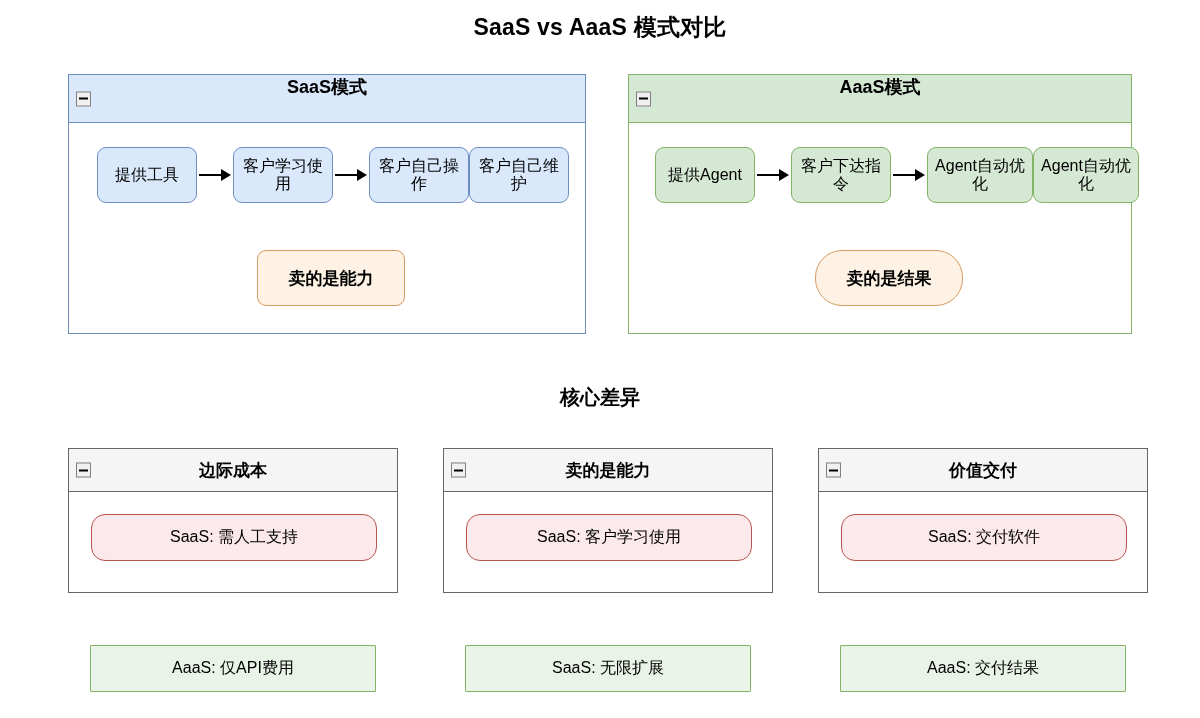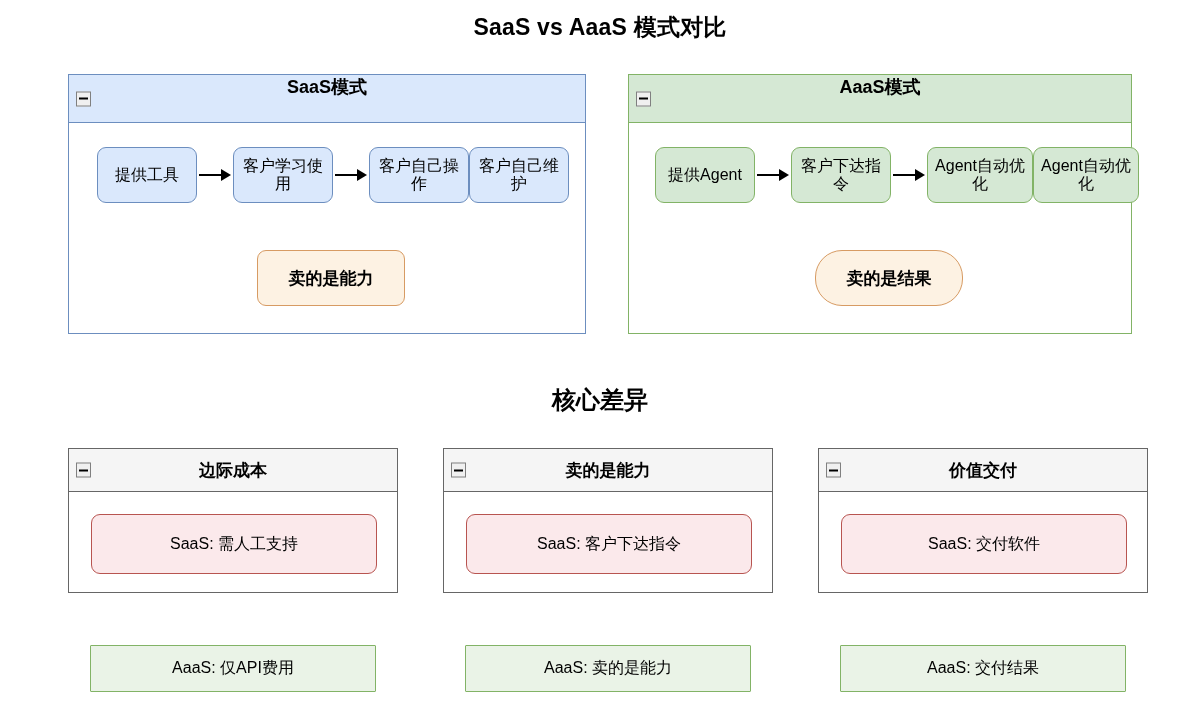--- a/index.html
+++ b/index.html
@@ -178,21 +178,21 @@
     border-radius: 27px;
   }
 
   
   .section-title {
     position: absolute;
     top: 384px;
     left: 0;
     width: 1200px;
     text-align: center;
-    font-size: 24px;
+    font-size: 20px;
     font-weight: bold;
   }
 
   
   .diff-card {
     position: absolute;
     box-sizing: border-box;
     top: 448px;
     width: 330px;
     height: 145px;
@@ -214,23 +214,23 @@
     justify-content: center;
     font-size: 17px;
     font-weight: bold;
   }
 
   .saas-chip {
     position: absolute;
     left: 22px;
     top: 65px;
     width: 286px;
-    height: 60px;
-    box-sizing: border-box;
-    border-radius: 9px;
+    height: 47px;
+    box-sizing: border-box;
+    border-radius: 14px;
     background: #fbe9eb;
     border: 1px solid #b85450;
     display: flex;
     align-items: center;
     justify-content: center;
     font-size: 16px;
   }
 
   .aaas-chip {
     position: absolute;
@@ -301,26 +301,26 @@
     <span>边际成本</span>
   </div>
   <div class="saas-chip">SaaS: 需人工支持</div>
 </div>
 
 <div class="diff-card c1">
   <div class="diff-header">
     <span class="collapse-icon"></span>
     <span>卖的是能力</span>
   </div>
-  <div class="saas-chip">SaaS: 客户下达指令</div>
+  <div class="saas-chip">SaaS: 客户学习使用</div>
 </div>
 
 <div class="diff-card c2">
   <div class="diff-header">
     <span class="collapse-icon"></span>
     <span>价值交付</span>
   </div>
   <div class="saas-chip">SaaS: 交付软件</div>
 </div>
 
 <div class="aaas-chip c0">AaaS: 仅API费用</div>
-<div class="aaas-chip c1">AaaS: 卖的是能力</div>
+<div class="aaas-chip c1">SaaS: 无限扩展</div>
 <div class="aaas-chip c2">AaaS: 交付结果</div>
 
 </body></html>

